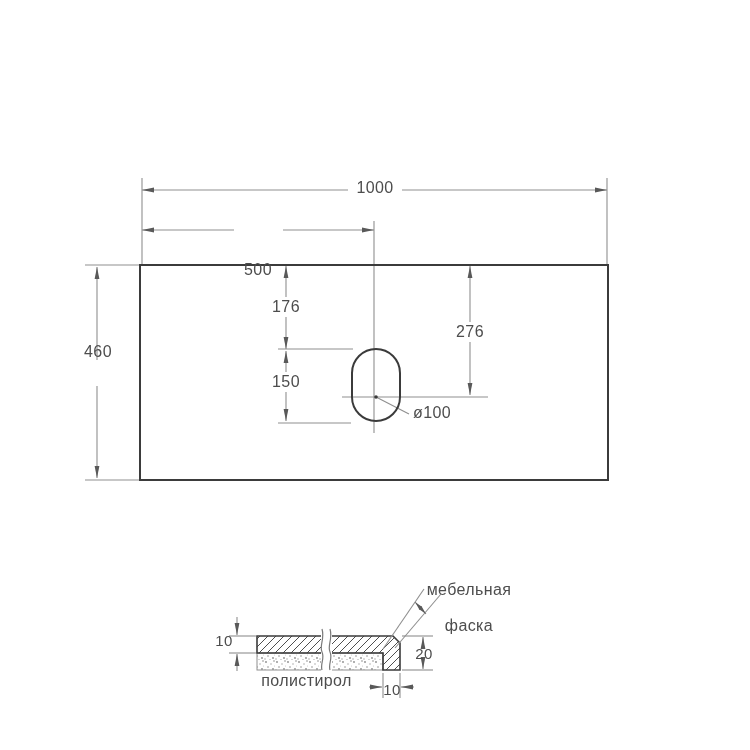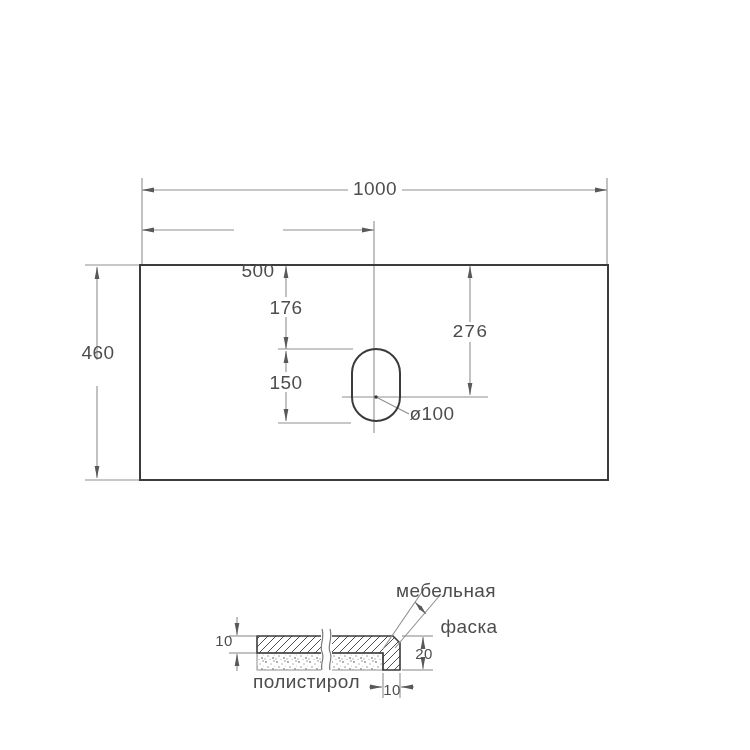--- a/index.html
+++ b/index.html
@@ -8,21 +8,21 @@
     width: 750px; height: 750px;
     background: #ffffff;
     font-family: "Liberation Sans", "DejaVu Sans", sans-serif;
     overflow: hidden;
   }
   #drawing-svg { position: absolute; left: 0; top: 0; }
   .dim-text {
     position: absolute;
     transform: translate(-50%, -50%);
     color: #4d4d4d;
-    font-size: 19px;
+    font-size: 16px;
     letter-spacing: 0.4px;
     white-space: nowrap;
     line-height: 1;
   }
   .dim-text.small { font-size: 15px; }
 </style>
 </head>
 <body>
 
 <div id="canvas">
@@ -116,24 +116,24 @@
         <line x1="415" y1="602" x2="426" y2="614" marker-start="url(#arrS)" marker-end="url(#arrS)"></line>
       </g>
     </g>
   </svg>
 
   <div class="dim-text" style="left:375px; top:188px;">1000</div>
   <div class="dim-text" style="left:258px; top:229px;margin-top:41px;">500</div>
   <div class="dim-text" style="left:98px; top:352px;">460</div>
   <div class="dim-text" style="left:286px; top:307px;">176</div>
   <div class="dim-text" style="left:286px; top:382px;">150</div>
-  <div class="dim-text" style="left:470px; top:332px;font-family:Liberation Mono, monospace;">276</div>
+  <div class="dim-text" style="left:470px; top:332px;">276</div>
   <div class="dim-text" style="left:432px; top:413px;">ø100</div>
 
   <div class="dim-text small" style="left:224px; top:640px;">10</div>
   <div class="dim-text small" style="left:424px; top:653px;">20</div>
   <div class="dim-text small" style="left:392px; top:689px;">10</div>
 
-  <div class="dim-text" style="left:446px; top:590px;">мебельная</div>
+  <div class="dim-text" style="left:469px; top:590px;">мебельная</div>
   <div class="dim-text" style="left:469px; top:606px;margin-top:20px;">фаска</div>
   <div class="dim-text" style="left:297px; top:681px;padding-left:19px;">полистирол</div>
 
 </div>
 
 </body></html>

